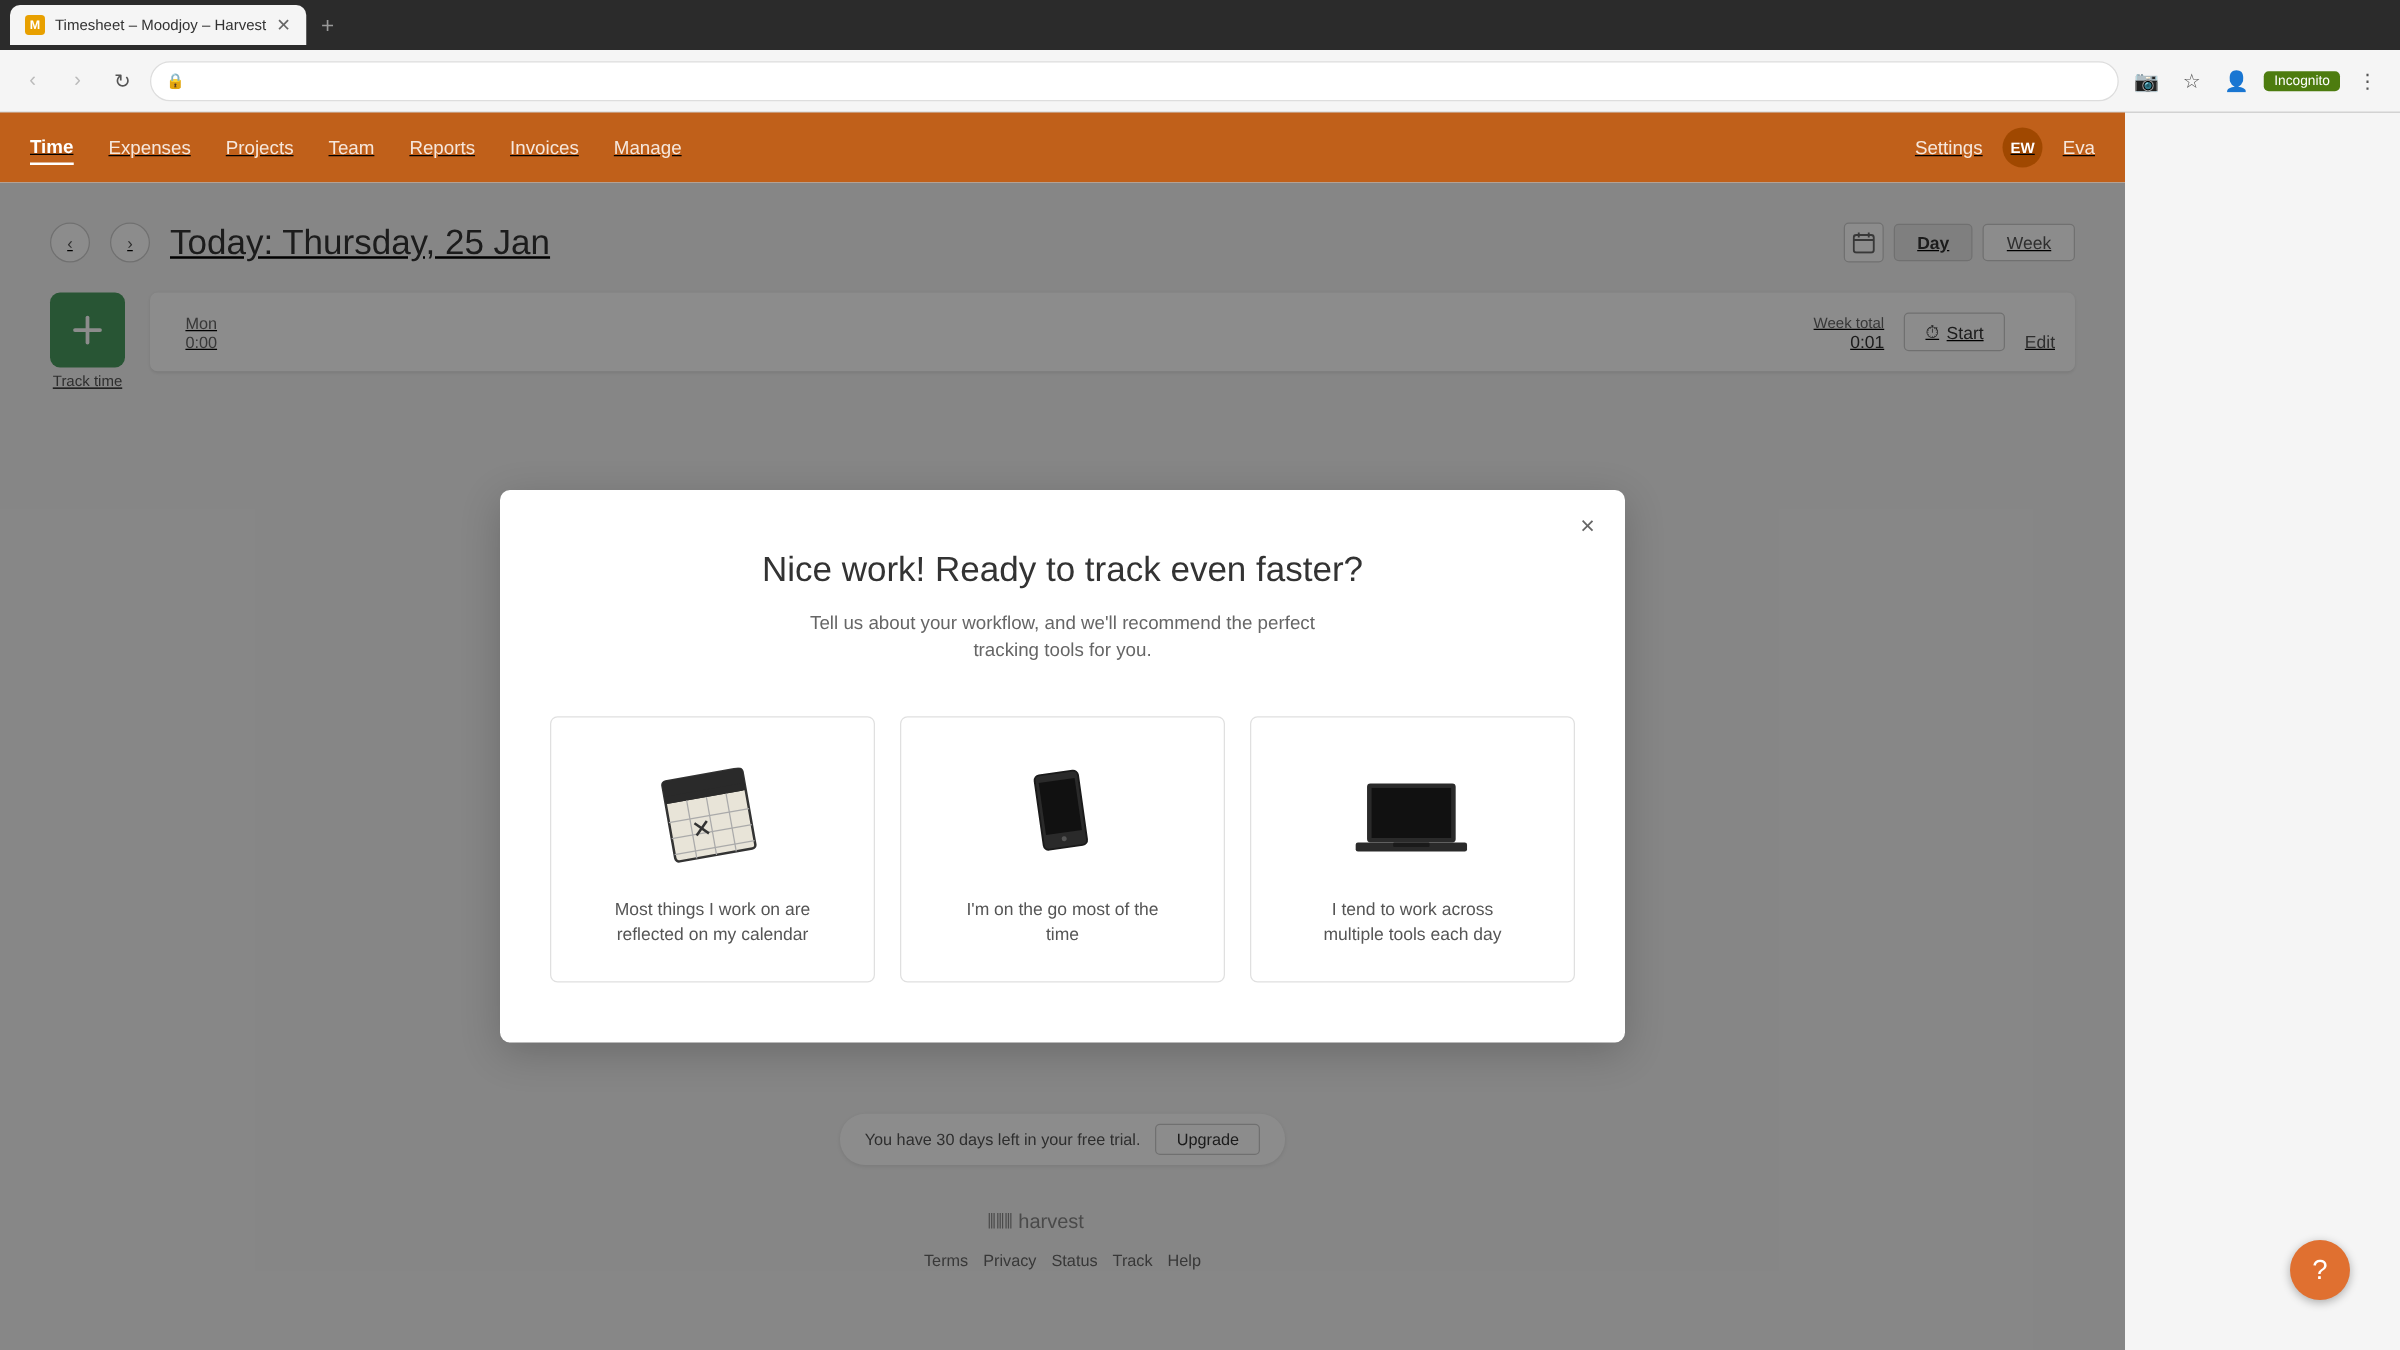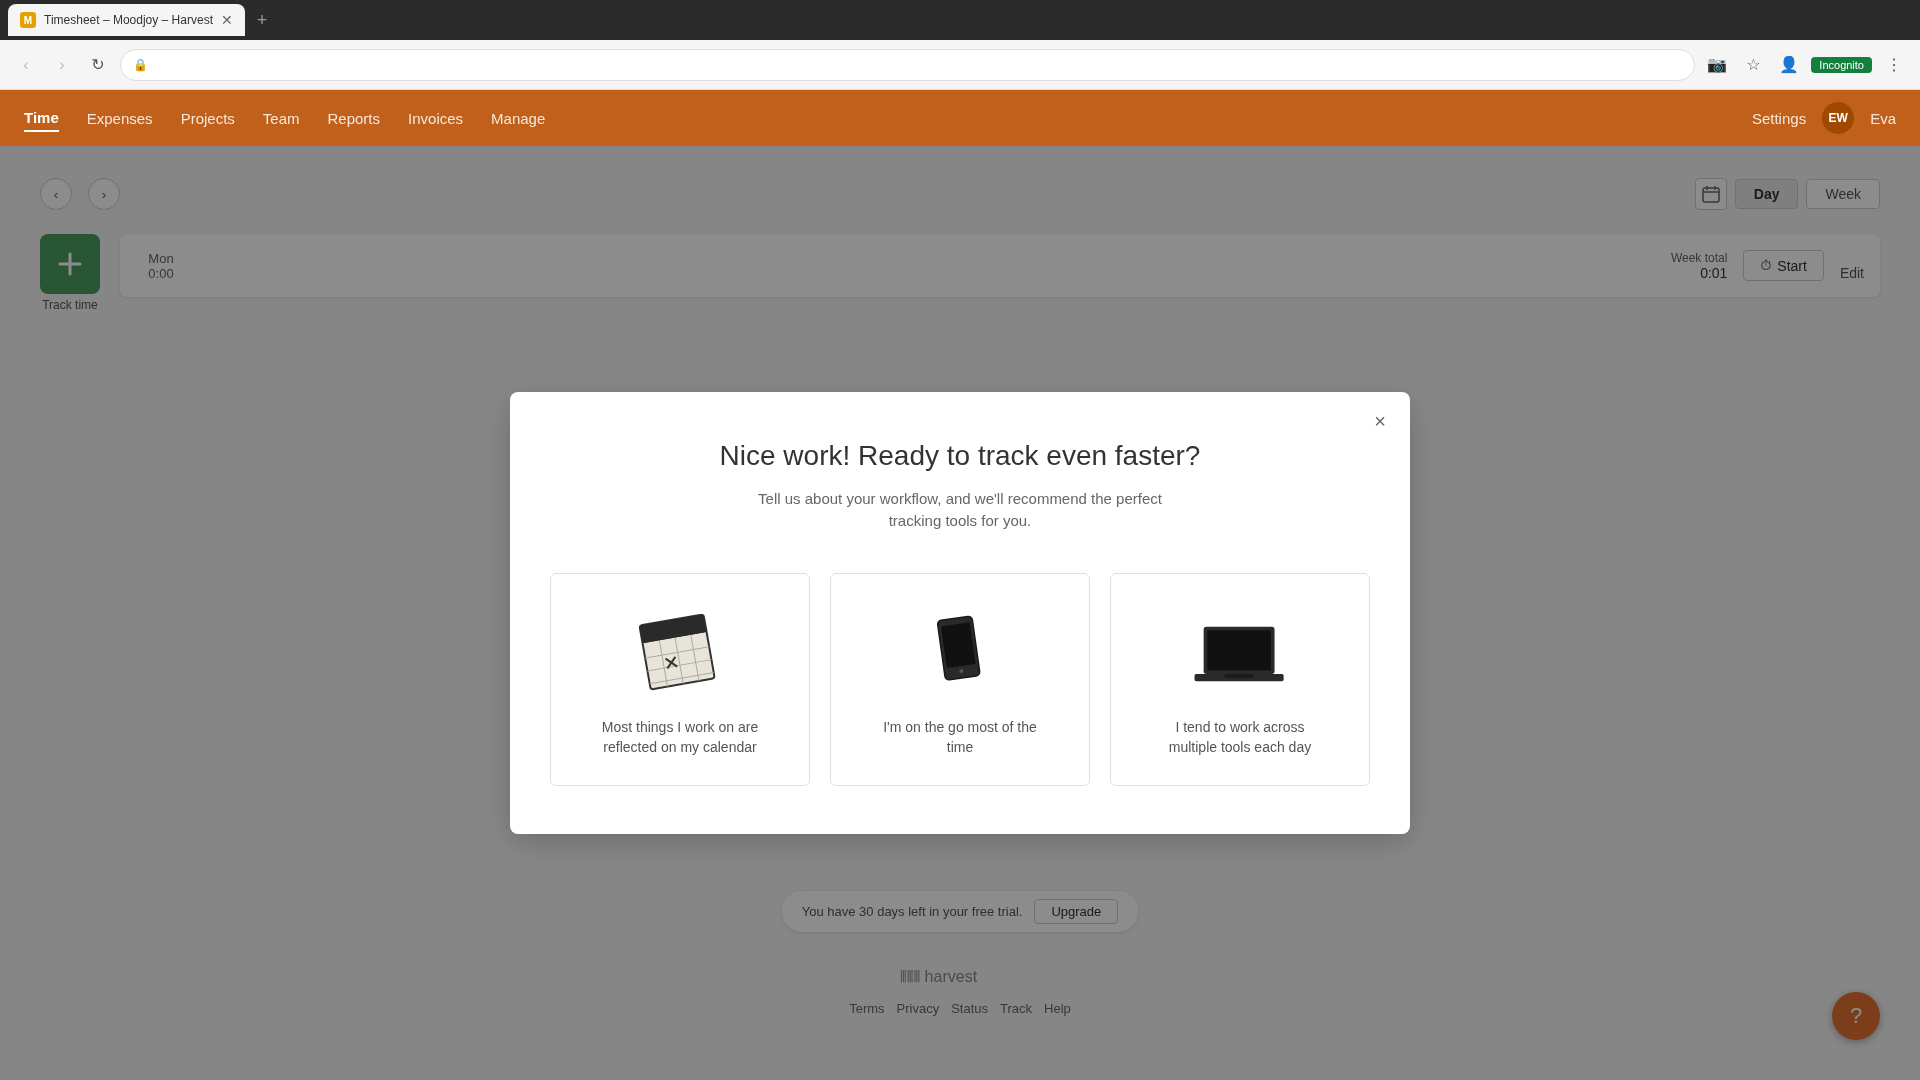--- a/index.html
+++ b/index.html
@@ -15,24 +15,24 @@
     .tab-close { color: #666; font-size: 14px; cursor: pointer; }
     .tab-new { color: #999; font-size: 18px; margin-left: 8px; cursor: pointer; }
     .browser-nav { background: #f5f5f5; height: 50px; display: flex; align-items: center; padding: 0 12px; gap: 8px; border-bottom: 1px solid #ddd; }
     .nav-btn { width: 28px; height: 28px; border-radius: 50%; border: none; background: transparent; cursor: pointer; color: #555; font-size: 16px; display: flex; align-items: center; justify-content: center; }
     .nav-btn.disabled { color: #bbb; cursor: default; }
     .address-bar { flex: 1; height: 32px; border-radius: 16px; border: 1px solid #ddd; padding: 0 12px; font-size: 13px; background: white; display: flex; align-items: center; gap: 8px; }
     .address-bar-lock { color: #555; font-size: 12px; }
     .address-bar-text { color: #333; font-size: 13px; flex: 1; }
     .nav-right { display: flex; align-items: center; gap: 8px; color: #555; }
     .nav-icon { width: 28px; height: 28px; display: flex; align-items: center; justify-content: center; cursor: pointer; color: #555; font-size: 16px; }
-    .incognito-badge { background: #15803d; color: white; font-size: 11px; padding: 2px 8px; border-radius: 4px; }
-
-    
-    .app { width: 1920px; height: calc(1080px - 90px); position: relative; }
+    .incognito-badge { background: #4d7c0f; color: white; font-size: 11px; padding: 2px 8px; border-radius: 4px; }
+
+    
+    .app { width: 1700px; height: calc(1080px - 90px); position: relative; text-decoration: underline; }
 
     
     .top-nav { background: #c0601a; height: 56px; display: flex; align-items: center; padding: 0 24px; gap: 32px; }
     .nav-item { color: rgba(255,255,255,0.85); font-size: 15px; cursor: pointer; padding: 4px 0; text-decoration: none; }
     .nav-item.active { color: white; font-weight: 600; border-bottom: 2px solid white; }
     .nav-right-section { margin-left: auto; display: flex; align-items: center; gap: 16px; }
     .settings-link { color: rgba(255,255,255,0.85); font-size: 15px; }
     .user-badge { background: #a04800; color: white; border-radius: 50%; width: 32px; height: 32px; display: flex; align-items: center; justify-content: center; font-size: 12px; font-weight: bold; }
     .user-name { color: rgba(255,255,255,0.85); font-size: 15px; }
 
@@ -134,20 +134,21 @@
         <span class="user-name">Eva</span>
       </div>
     </nav>
   </div>
 
   <div class="main">
 
     <div class="date-nav">
       <button class="date-nav-btn">‹</button>
       <button class="date-nav-btn">›</button>
+      <h1 class="date-title">Today: Thursday, 25 Jan</h1>
       <div class="view-buttons">
         <div class="cal-icon">
           <svg width="18" height="18" viewBox="0 0 18 18" fill="none" xmlns="http://www.w3.org/2000/svg">
             <rect x="1" y="3" width="16" height="14" rx="2" stroke="#666" stroke-width="1.5" fill="none"></rect>
             <line x1="1" y1="7" x2="17" y2="7" stroke="#666" stroke-width="1.5"></line>
             <line x1="5" y1="1" x2="5" y2="5" stroke="#666" stroke-width="1.5"></line>
             <line x1="13" y1="1" x2="13" y2="5" stroke="#666" stroke-width="1.5"></line>
           </svg>
         </div>
         <button class="view-btn active">Day</button>

